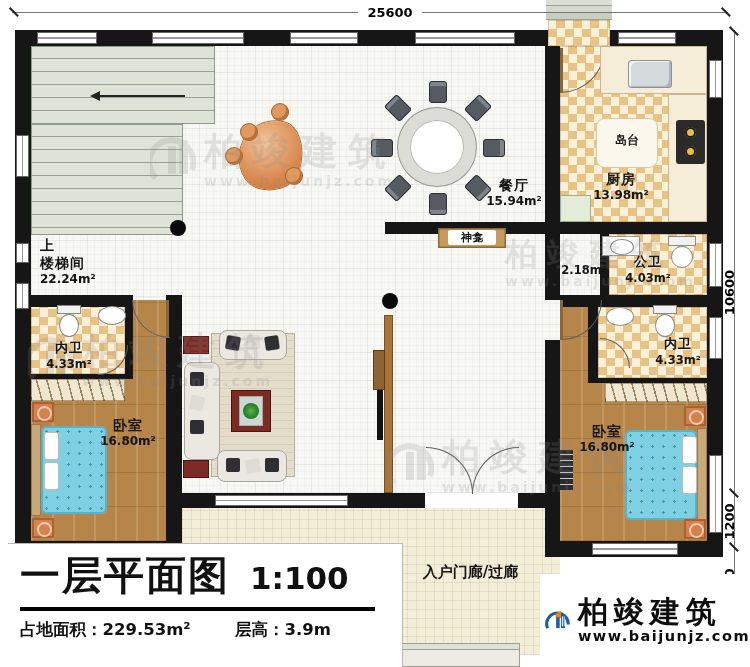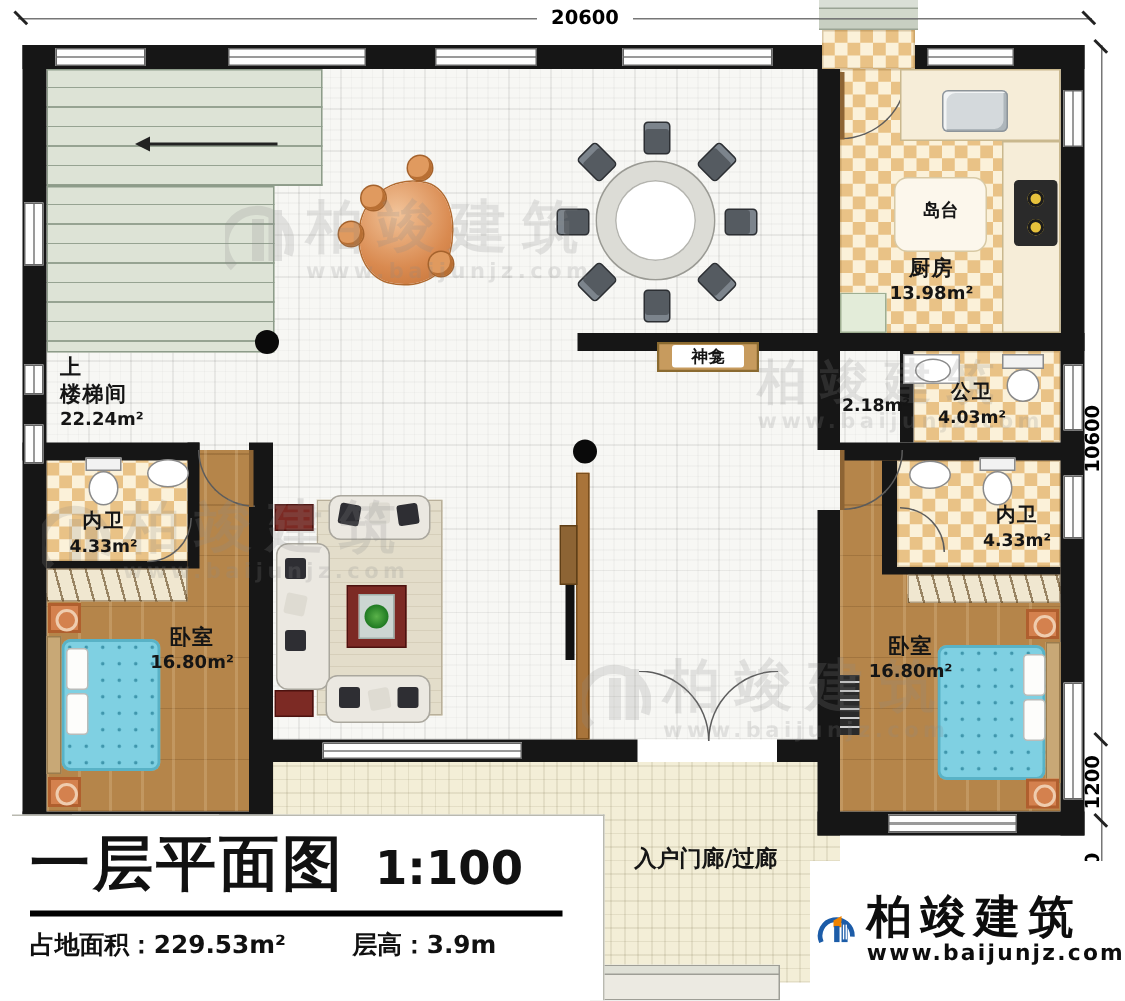--- a/index.html
+++ b/index.html
@@ -272,20 +272,24 @@
         <div class="nm" style="font-size:32px;">柏竣建筑</div>
     <div class="ur">www.baijunjz.com</div>
       </div>
   </div>
 
   <div class="lbl" style="left:40px;top:236px;width:100px;text-align:left;">
     <div class="rname">上</div>
     <div class="rname">楼梯间</div>
     <div class="rarea">22.24m²</div>
   </div>
+  <div class="lbl" style="left:464px;top:176px;width:100px;">
+    <div class="rname">餐厅</div>
+    <div class="rarea">15.94m²</div>
+  </div>
   <div class="lbl" style="left:571px;top:170px;width:100px;">
     <div class="rname">厨房</div>
     <div class="rarea">13.98m²</div>
   </div>
   <div class="lbl" style="left:592px;top:133px;width:70px;font-size:12px;">岛台</div>
   <div class="lbl" style="left:598px;top:254px;width:100px;">
     <div class="rname" style="font-size:13px;">公卫</div>
     <div class="rarea" style="font-size:11.5px;">4.03m²</div>
   </div>
   <div class="lbl" style="left:548px;top:263px;width:72px;font-size:11.5px;">2.18m²</div>
@@ -303,21 +307,21 @@
   </div>
   <div class="lbl" style="left:562px;top:422px;width:90px;">
     <div class="rname">卧室</div>
     <div class="rarea">16.80m²</div>
   </div>
   <div class="lbl" style="left:388px;top:563px;width:165px;font-size:15px;">入户门廊/过廊</div>
 
   <div class="dimline" style="left:12px;top:12px;width:716px;height:1px;"></div>
   <div class="tick" style="left:8px;top:11px;"></div>
   <div class="tick" style="left:720px;top:11px;"></div>
-  <div class="dim" style="left:358px;top:5px;width:64px;text-align:center;background:#fff;">20600</div>
+  <div class="dim" style="left:358px;top:5px;width:64px;text-align:center;background:#fff;">25600</div>
 
   <div class="dimline" style="left:734px;top:30px;width:1px;height:625px;"></div>
   <div class="tick" style="left:728px;top:30px;"></div>
   <div class="tick" style="left:728px;top:492px;"></div>
   <div class="tick" style="left:728px;top:546px;"></div>
   <div class="tick" style="left:728px;top:648px;"></div>
   <div class="dim vdim" style="left:699px;top:285px;width:60px;">10600</div>
   <div class="dim vdim" style="left:707px;top:514px;width:44px;">1200</div>
   <div class="dim vdim" style="left:707px;top:579px;width:44px;">2100</div>
 

